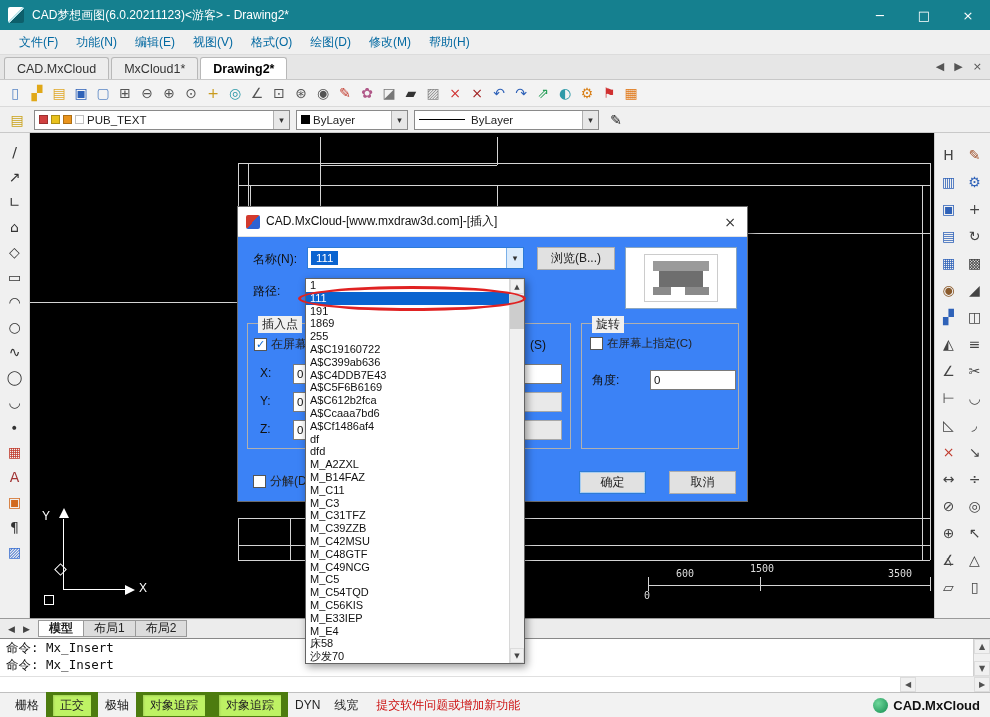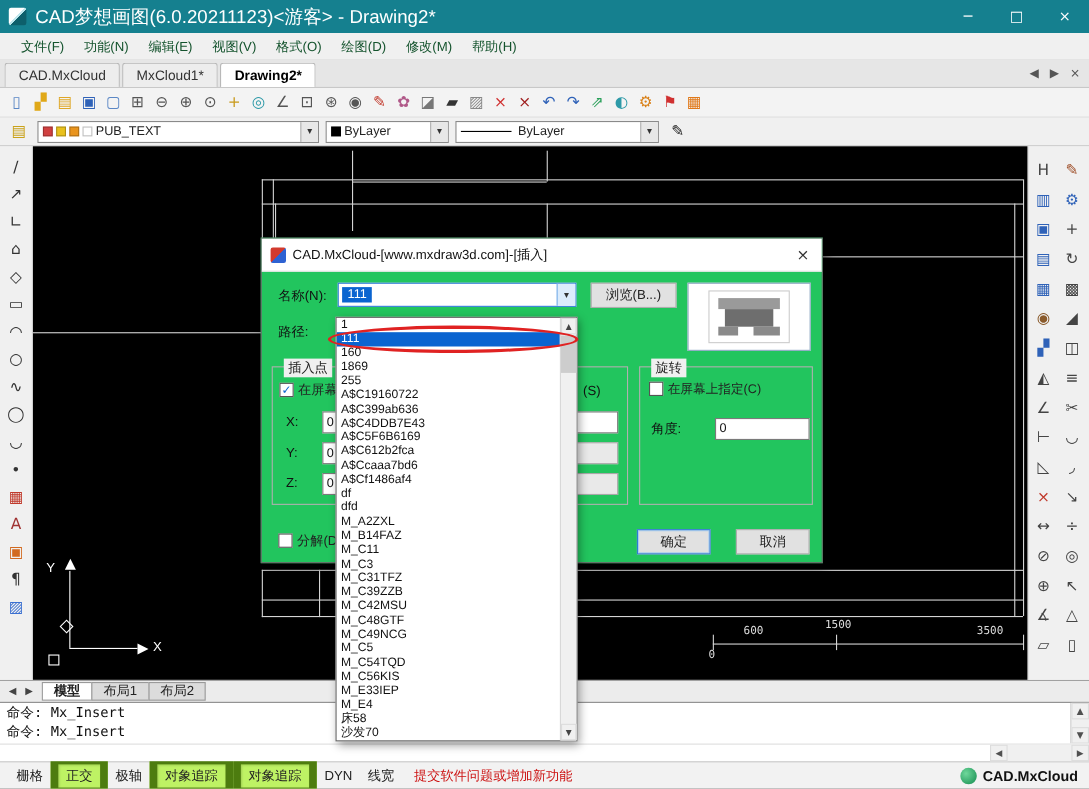--- a/index.html
+++ b/index.html
@@ -3,27 +3,27 @@
 <meta charset="utf-8">
 <style>
   *{margin:0;padding:0;box-sizing:border-box}
   html,body{width:990px;height:717px;overflow:hidden}
   body{font-family:"Liberation Sans","DejaVu Sans",sans-serif;font-size:12px;color:#222;background:#777}
   .app{position:relative;width:990px;height:717px;background:#f0f0f0;overflow:hidden}
 
   
   .titlebar{height:30px;background:#15808f;display:flex;align-items:center;color:#fff;padding-left:8px}
   .app-logo{width:16px;height:16px;background:linear-gradient(135deg,#ffffff 0 45%,#bfe6ec 45% 55%,#0d5f6b 55% 100%);border-radius:2px;margin-right:8px;flex:none}
-  .titlebar .title{font-size:17px;flex:1;white-space:nowrap;overflow:hidden}
+  .titlebar .title{font-size:12px;flex:1;white-space:nowrap;overflow:hidden}
   .win-btns{display:flex;height:100%}
   .win-btn{width:44px;height:100%;display:flex;align-items:center;justify-content:center;font-size:13px;font-family:"DejaVu Sans",sans-serif}
 
   
   .menubar{height:25px;background:#f0f0f0;display:flex;align-items:center;padding-left:10px;border-bottom:1px solid #dcdcdc}
-  .menu-item{padding:13px 9px;color:#14532d}
+  .menu-item{padding:13px 9px;color:#0369a1}
 
   
   .doctabs{height:25px;background:#e6e6e6;display:flex;align-items:flex-end;padding-left:4px;border-bottom:1px solid #c8c8c8;position:relative}
   .tabwrap{display:flex;align-items:flex-end}
   .doc-tab{height:22px;display:flex;align-items:center;padding:0 12px;border:1px solid #b8b8b8;border-bottom:none;background:#ededed;color:#333;margin-right:2px;border-radius:3px 3px 0 0;font-size:12.5px}
   .doc-tab.active{background:#fff;font-weight:bold;color:#000}
   .tab-ctrls{position:absolute;right:8px;top:5px;display:flex;gap:10px;color:#555;font-size:11px;font-family:"DejaVu Sans",sans-serif}
 
   
   .toolbar1{height:27px;background:#f3f3f3;border-bottom:1px solid #dadada;display:flex;align-items:center;padding-left:4px}
@@ -72,21 +72,21 @@
   
   .statusbar{height:25px;background:#f2f2f2;border-top:1px solid #c0c0c0;display:flex;align-items:center;padding:0 8px;gap:3px}
   .coords{width:402px;font-size:12.5px;color:#111;flex:none}
   .toggle{padding:2px 7px;color:#222;white-space:nowrap}
   .toggle.active{border:7px solid #4d7c0f;background:#bef264;box-shadow:inset 1px 1px 2px rgba(0,0,0,.15)}
   .feedback-link{color:#cc1111;margin-left:8px;white-space:nowrap}
   .brand{margin-left:auto;display:flex;align-items:center;gap:5px;font-weight:bold;font-size:13px;color:#111;padding-right:2px}
   .brand-icon{width:15px;height:15px;border-radius:50%;background:radial-gradient(circle at 35% 35%,#6fd89b,#128a4e);flex:none}
 
   
-  .dialog{position:absolute;left:237px;top:216px;width:511px;height:296px;background:#22c55e;border:1px solid #6b6b6b;box-shadow:3px 3px 10px rgba(0,0,0,.55);z-index:10}
+  .dialog{position:absolute;left:237px;top:206px;width:511px;height:296px;background:#3b82f6;border:1px solid #6b6b6b;box-shadow:3px 3px 10px rgba(0,0,0,.55);z-index:10}
   .dlg-title{height:30px;background:#fff;display:flex;align-items:center;padding:0 0 0 8px;border-bottom:1px solid #e3e3e3}
   .dlg-icon{width:14px;height:14px;margin-right:6px;background:linear-gradient(135deg,#d23a2e 0 50%,#2e62d2 50% 100%);border-radius:2px;flex:none}
   .dlg-title .t{font-size:12px;color:#111;flex:1}
   .dlg-close{width:34px;height:100%;display:flex;align-items:center;justify-content:center;font-size:14px;color:#333;font-family:"DejaVu Sans",sans-serif}
   .dlg-label{position:absolute;font-size:12px;color:#111;white-space:nowrap}
   .field{position:absolute;background:#fff;border:1px solid #7a7a7a;font-size:11.5px;color:#111;padding-left:3px;line-height:18px}
   .field.disabled{background:#e9e9e9;border-color:#a8a8a8}
   .groupbox{position:absolute;border:1px solid #b0b0b0}
   .gtitle{position:absolute;left:10px;top:-8px;background:#f0f0f0;padding:0 4px;font-size:12px;white-space:nowrap}
   .cb{position:absolute;display:flex;align-items:center;gap:4px;font-size:12px;white-space:nowrap}
@@ -428,21 +428,21 @@
       <span class="cbbox"></span>
       <span>分解(D)</span>
     </div>
     <div class="btn primary" style="left:341px;top:264px;width:67px">确定</div>
     <div class="btn" style="left:431px;top:264px;width:67px">取消</div>
 
     <div class="droplist">
       <div class="dd-items">
         <div class="dd-item">1</div>
           <div class="dd-item selected">111</div>
-          <div class="dd-item">160</div>
+          <div class="dd-item">191</div>
           <div class="dd-item">1869</div>
           <div class="dd-item">255</div>
           <div class="dd-item">A$C19160722</div>
           <div class="dd-item">A$C399ab636</div>
           <div class="dd-item">A$C4DDB7E43</div>
           <div class="dd-item">A$C5F6B6169</div>
           <div class="dd-item">A$C612b2fca</div>
           <div class="dd-item">A$Ccaaa7bd6</div>
           <div class="dd-item">A$Cf1486af4</div>
           <div class="dd-item">df</div>

